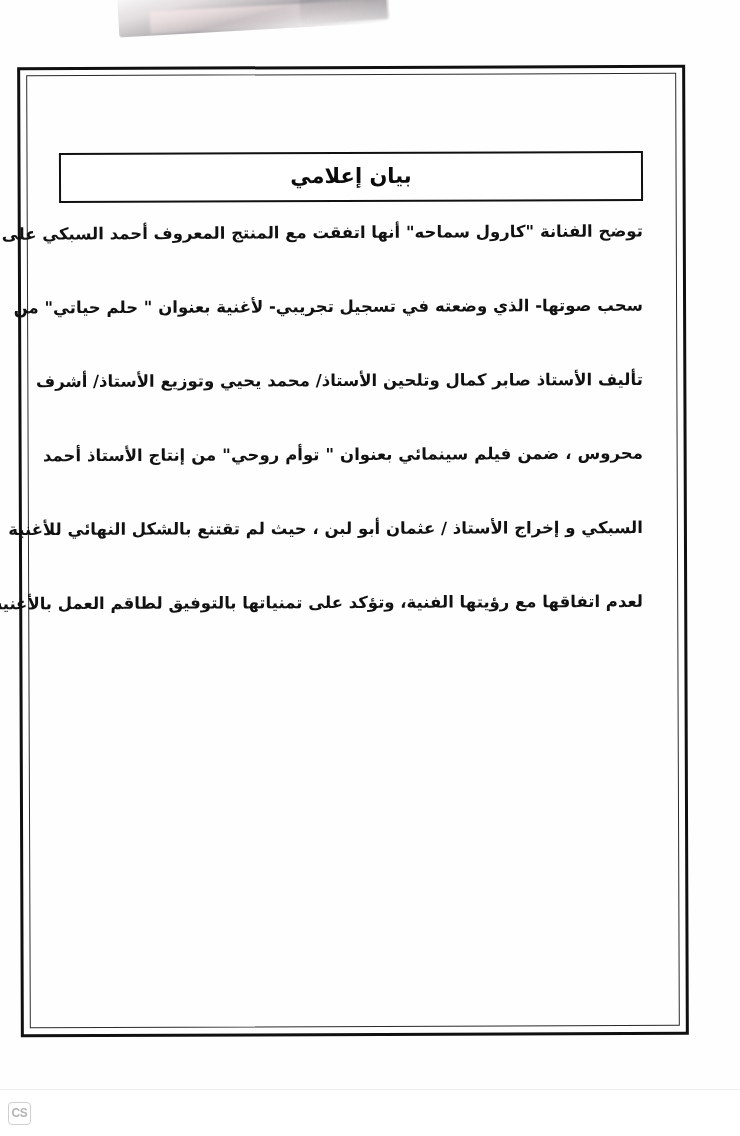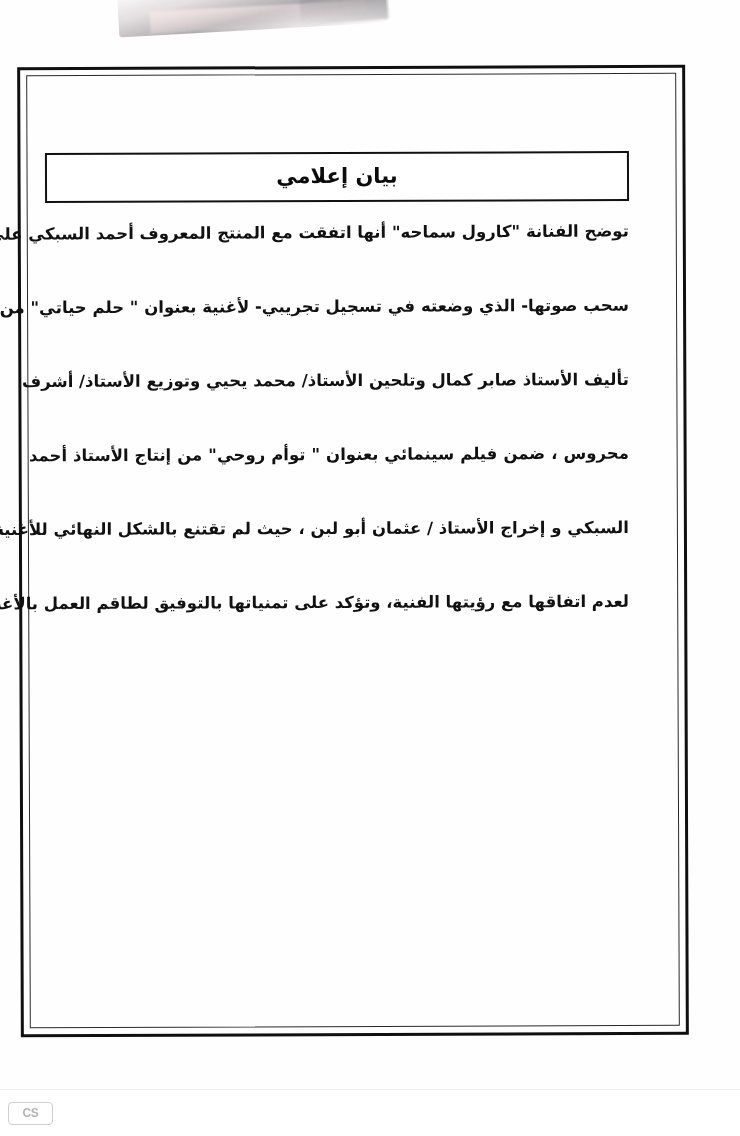--- a/index.html
+++ b/index.html
@@ -85,21 +85,21 @@
     top: 5px;
     right: 6px;
     bottom: 6px;
     border: 1px solid #2a2a2a;
     box-sizing: border-box;
   }
 
   
   .doc-content {
     position: absolute;
-    left: 21px;
+    left: 35px;
     top: 152px;
     width: 608px;
     box-sizing: border-box;
   }
 
   
   .title-box {
     width: 584px;
     margin: 0 0 0 0;
     border: 2px solid #111111;
@@ -167,21 +167,21 @@
     width: 740px;
     height: 46px;
     background: #ffffff;
     display: flex;
     align-items: center;
     padding-left: 8px;
     box-sizing: border-box;
     direction: ltr;
   }
   .cs-badge {
-    width: 45px;
+    width: 23px;
     height: 23px;
     border: 1.6px solid #cfcfcf;
     border-radius: 4px;
     display: flex;
     align-items: center;
     justify-content: center;
     font-size: 12px;
     font-weight: bold;
     color: #b4b4b4;
     font-family: "Liberation Sans", sans-serif;

